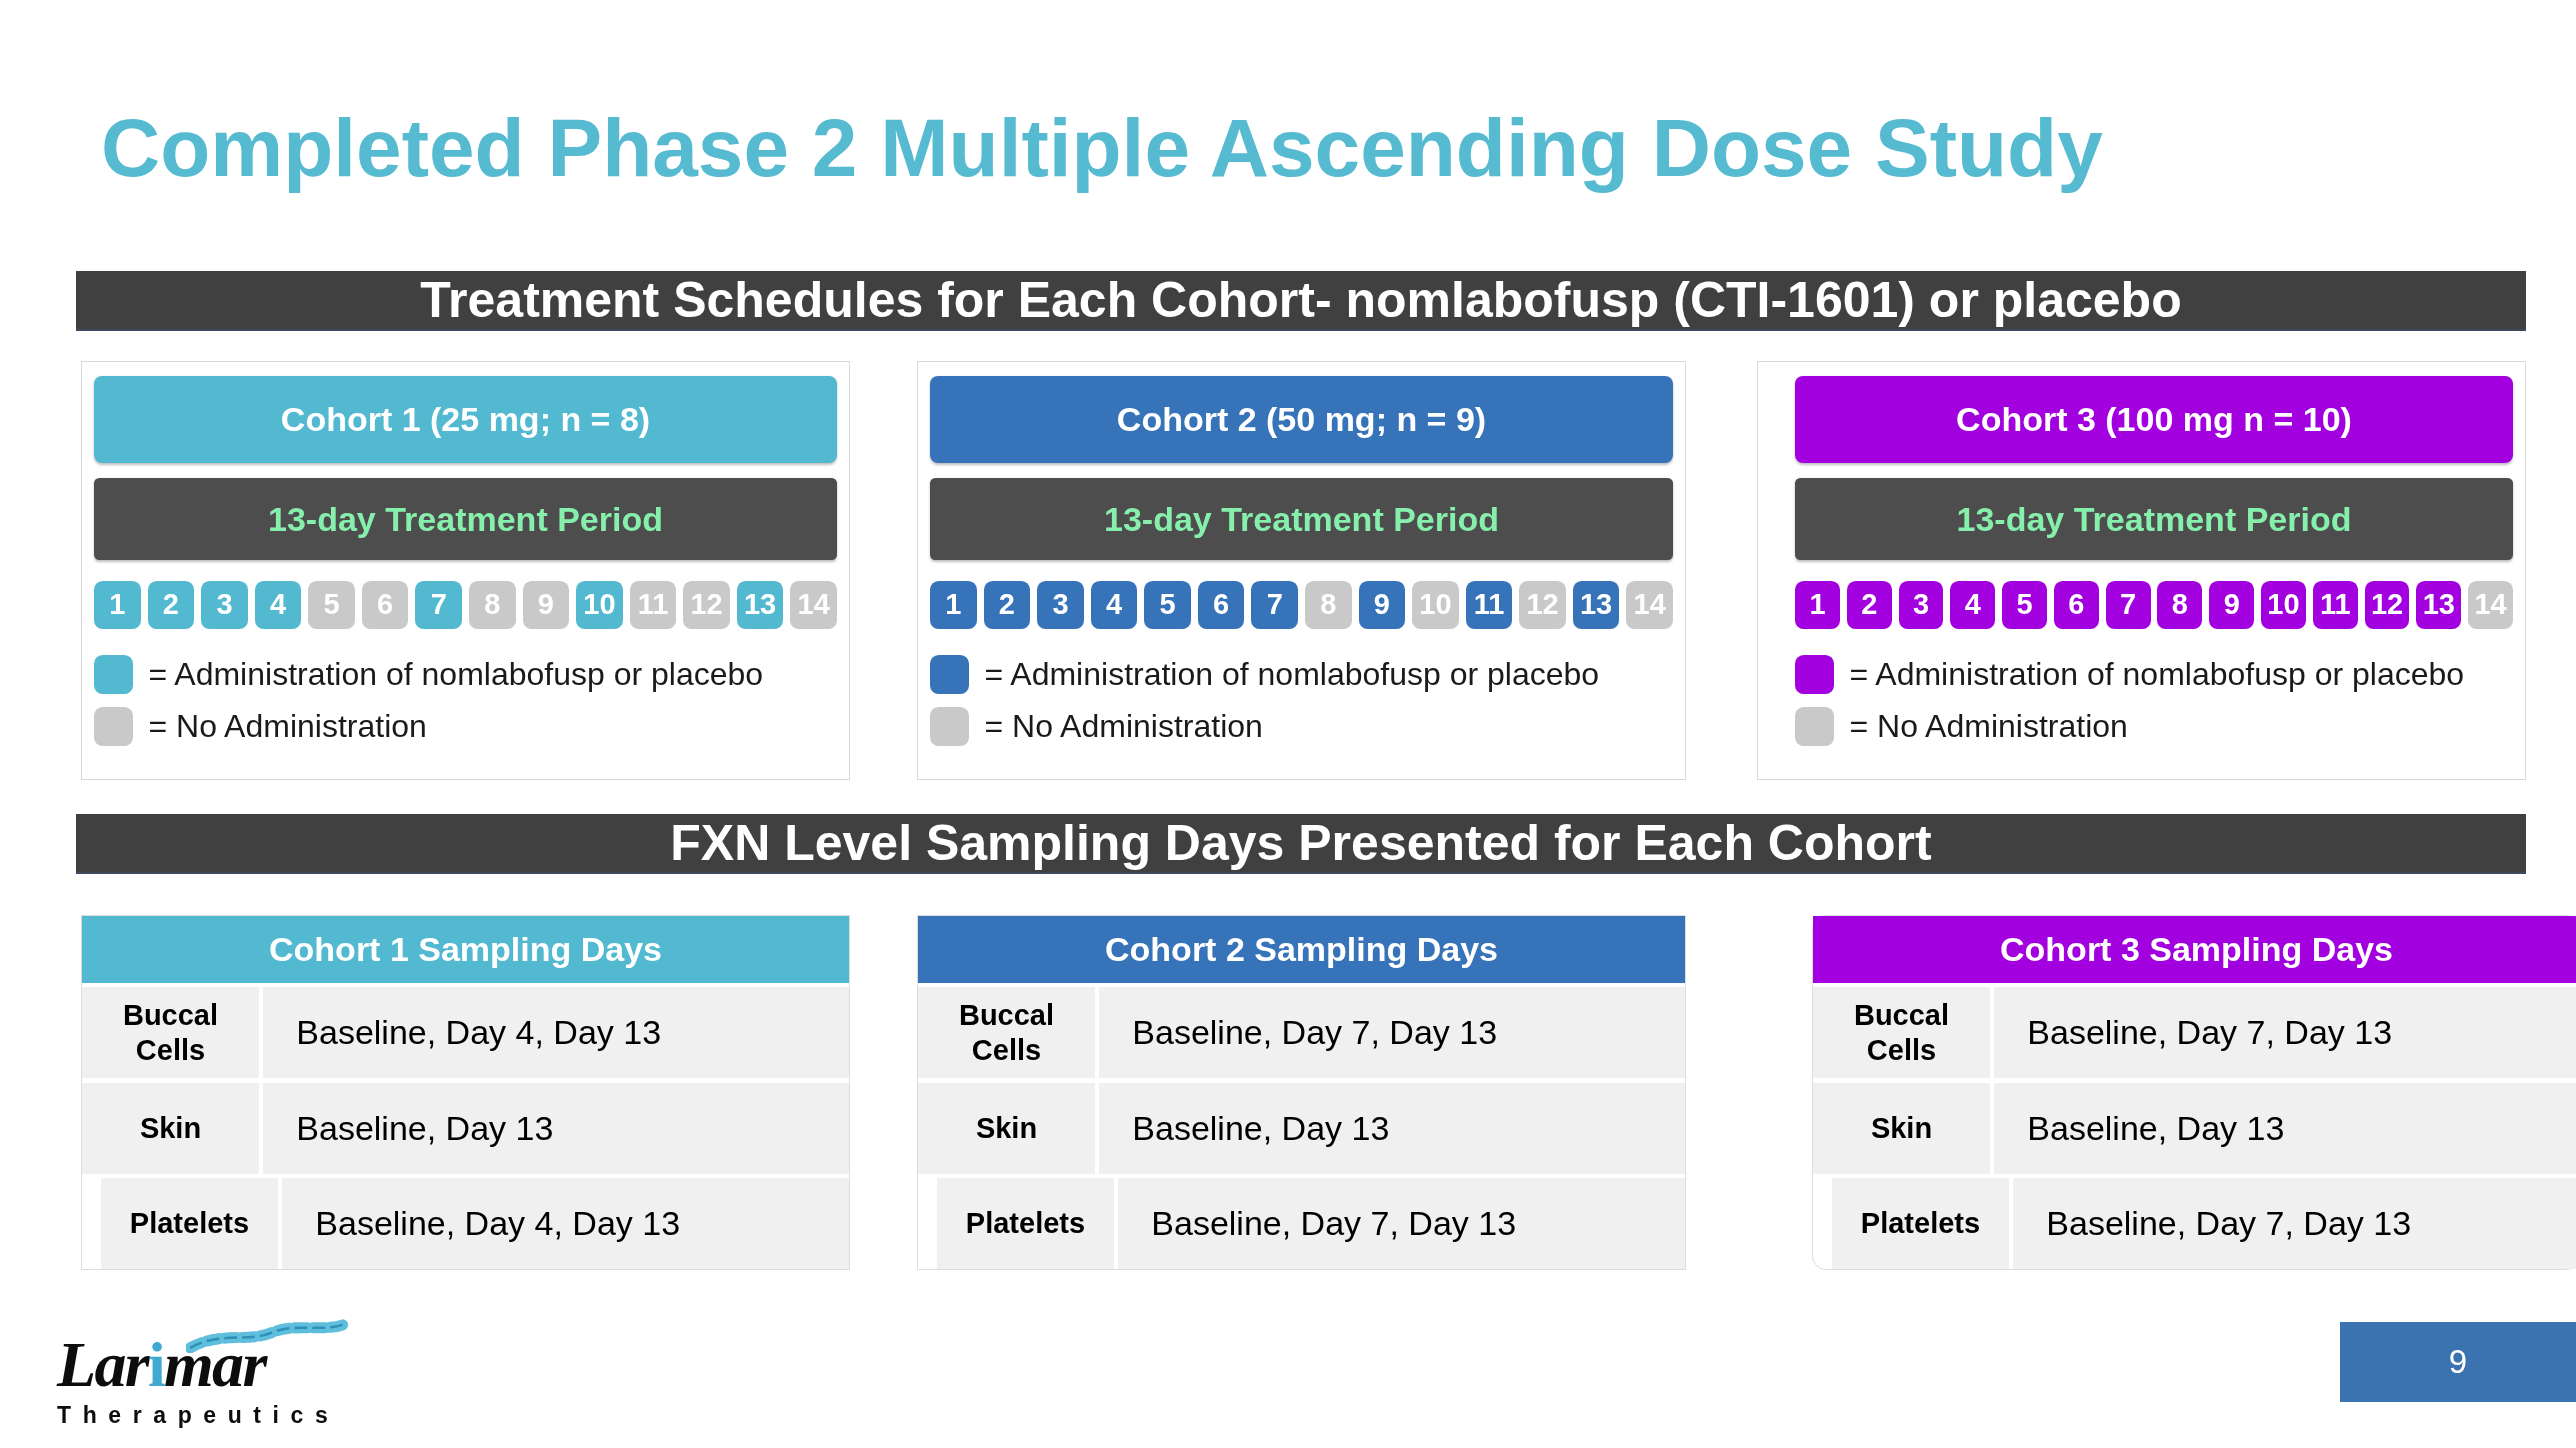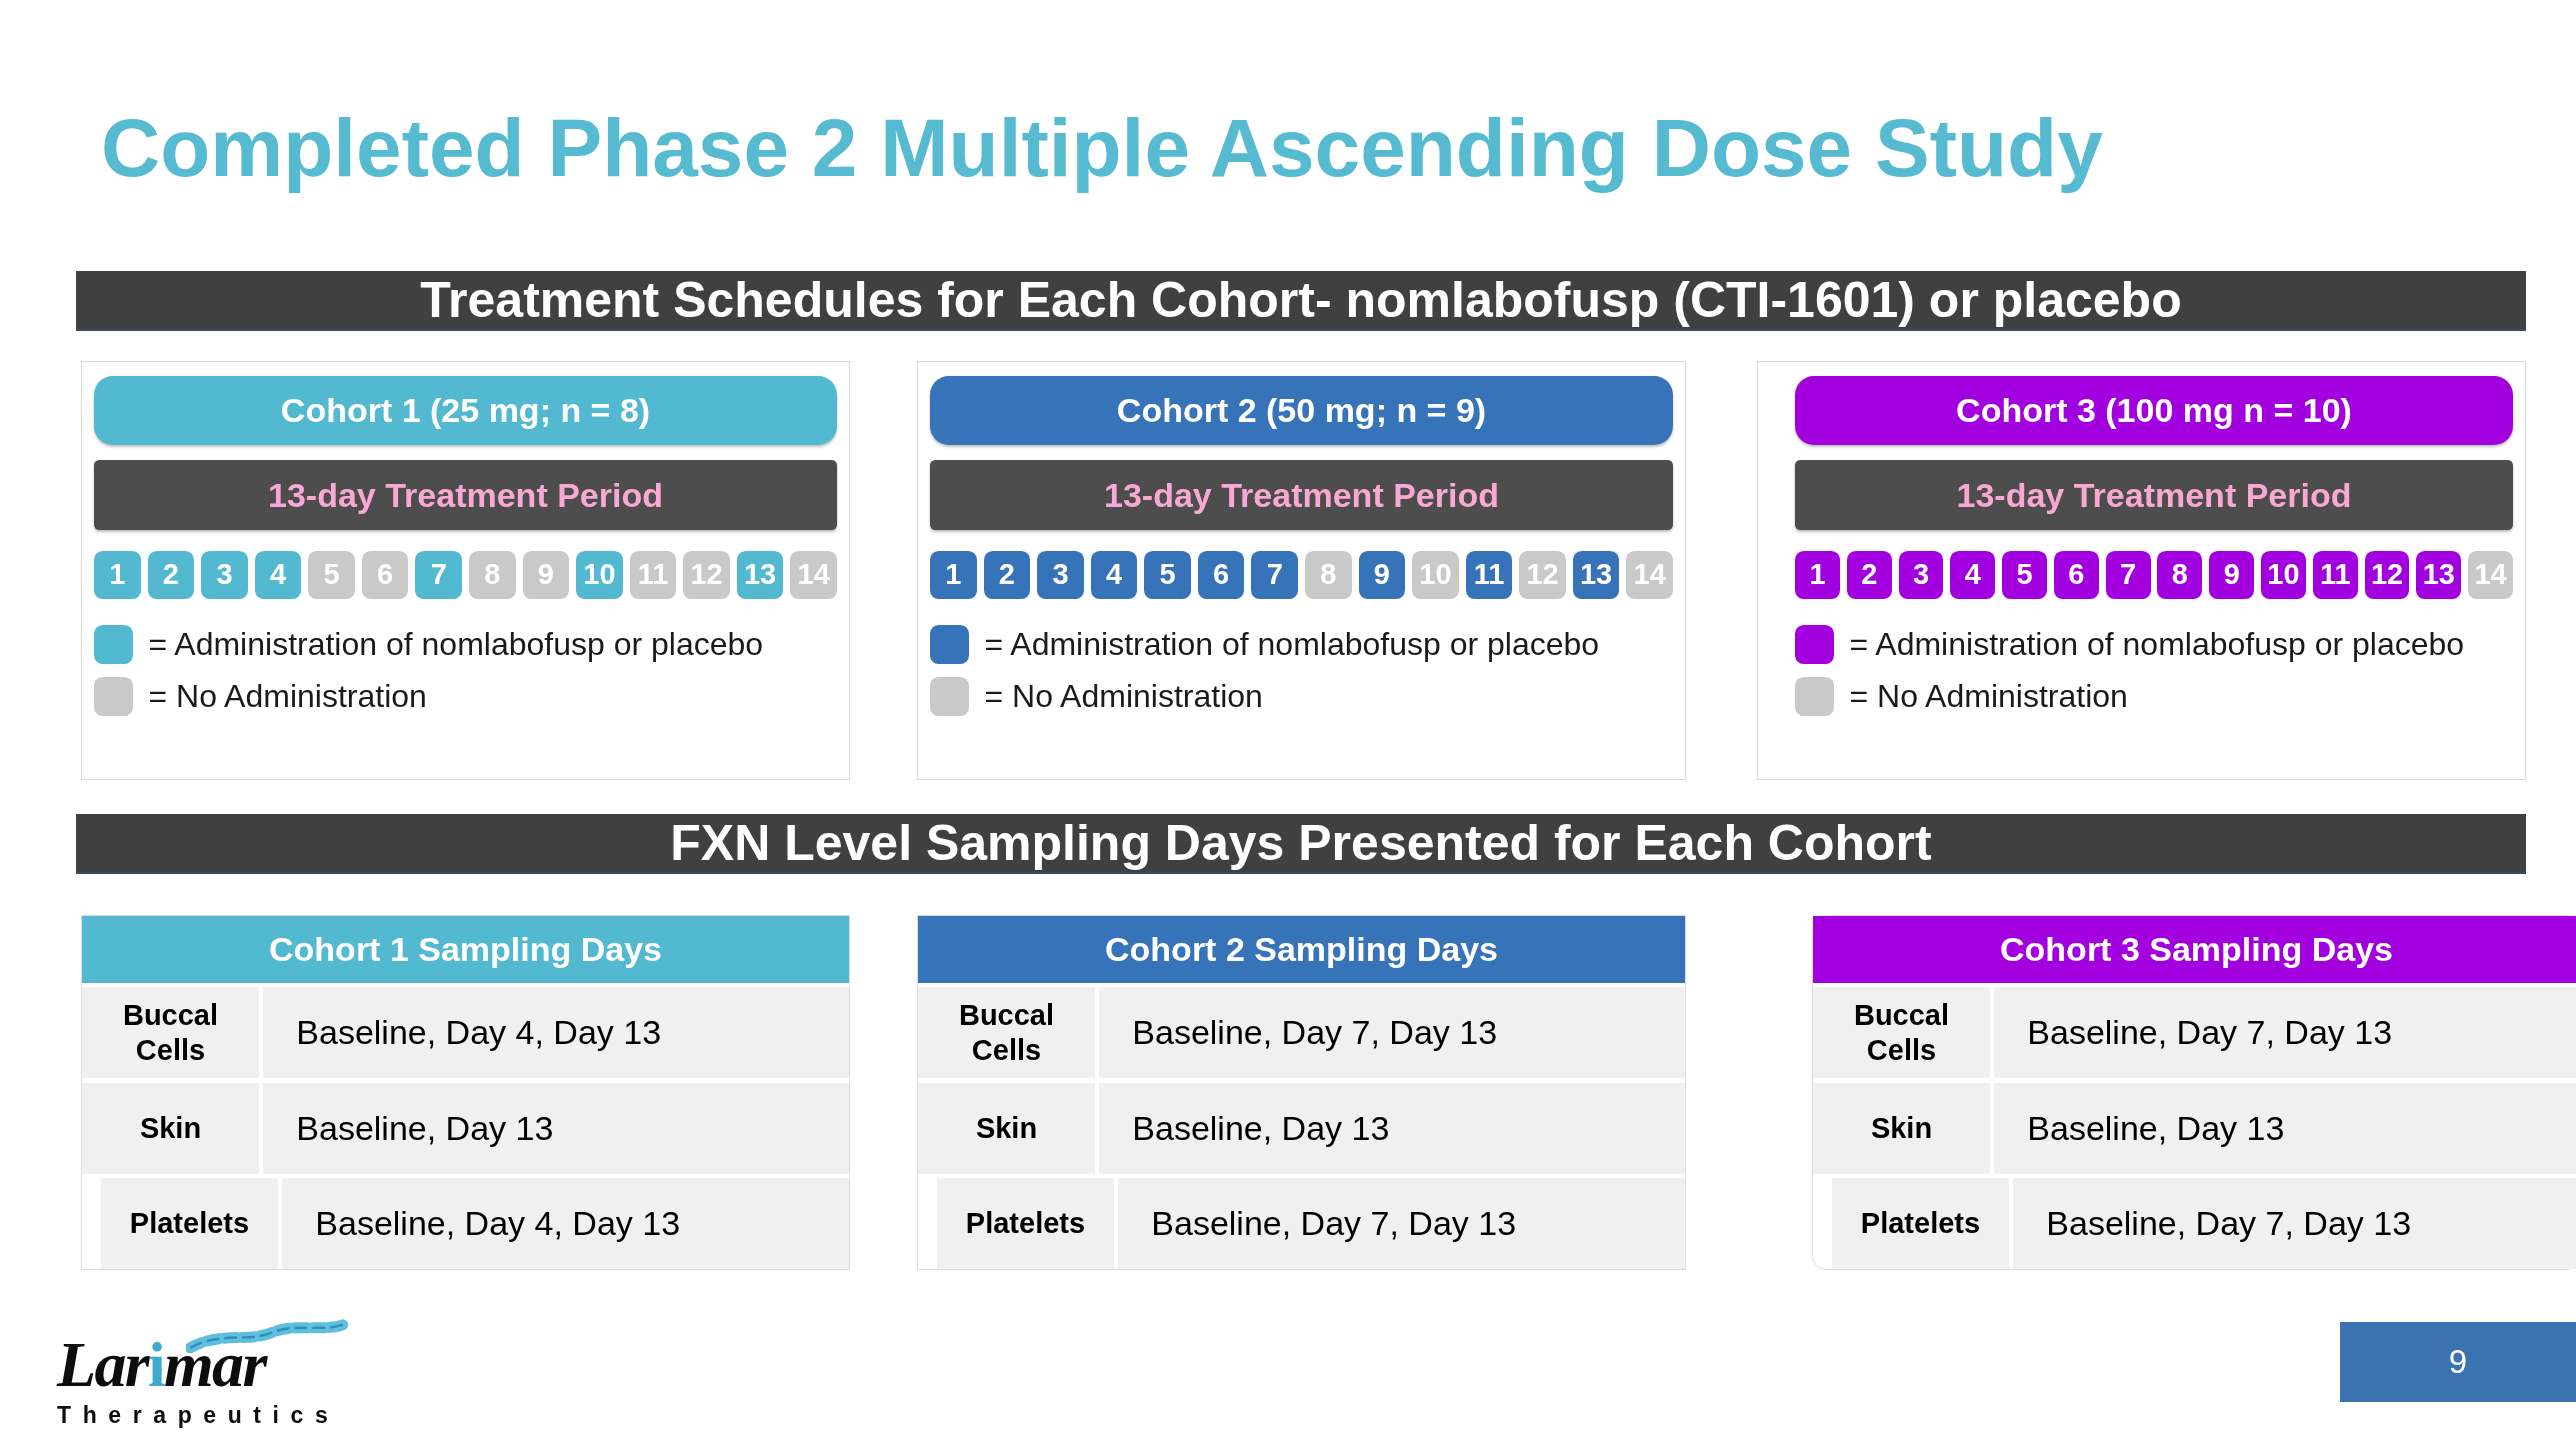--- a/index.html
+++ b/index.html
@@ -25,26 +25,26 @@
   .panel {
     position: absolute; top: 361px; width: 769px; height: 419px;
     background: #ffffff; border: 1.7px solid #D9D9D9;
     padding: 13.7px 12px 0 12px; display: flex; flex-direction: column;
   }
   .panel.p1 { left: 81px; }
   .panel.p2 { left: 917px; }
   .panel.p3 { left: 1757px; padding-left: 37px; }
 
   .cohort-header {
-    height: 69px; border-radius: 19px; color: #ffffff; font-weight: bold; font-size: 34px;
+    height: 87px; border-radius: 8px; color: #ffffff; font-weight: bold; font-size: 34px;
     display: flex; align-items: center; justify-content: center; margin-bottom: 15.5px;
     box-shadow: 0 1.7px 2.6px rgba(0,0,0,0.25);
   }
   .period-bar {
-    height: 70px; border-radius: 5.2px; background: #4D4D4D; color: #f9a8d4;
+    height: 82px; border-radius: 5.2px; background: #4D4D4D; color: #86efac;
     font-weight: bold; font-size: 34px;
     display: flex; align-items: center; justify-content: center; margin-bottom: 20.6px;
     box-shadow: 0 1.7px 2.6px rgba(0,0,0,0.25);
   }
   .day-row { display: flex; gap: 6.9px; margin-bottom: 26px; }
   .day-square {
     flex: 1 1 0; height: 48px; border-radius: 8.6px; color: #ffffff;
     font-weight: bold; font-size: 29px;
     display: flex; align-items: center; justify-content: center;
   }

